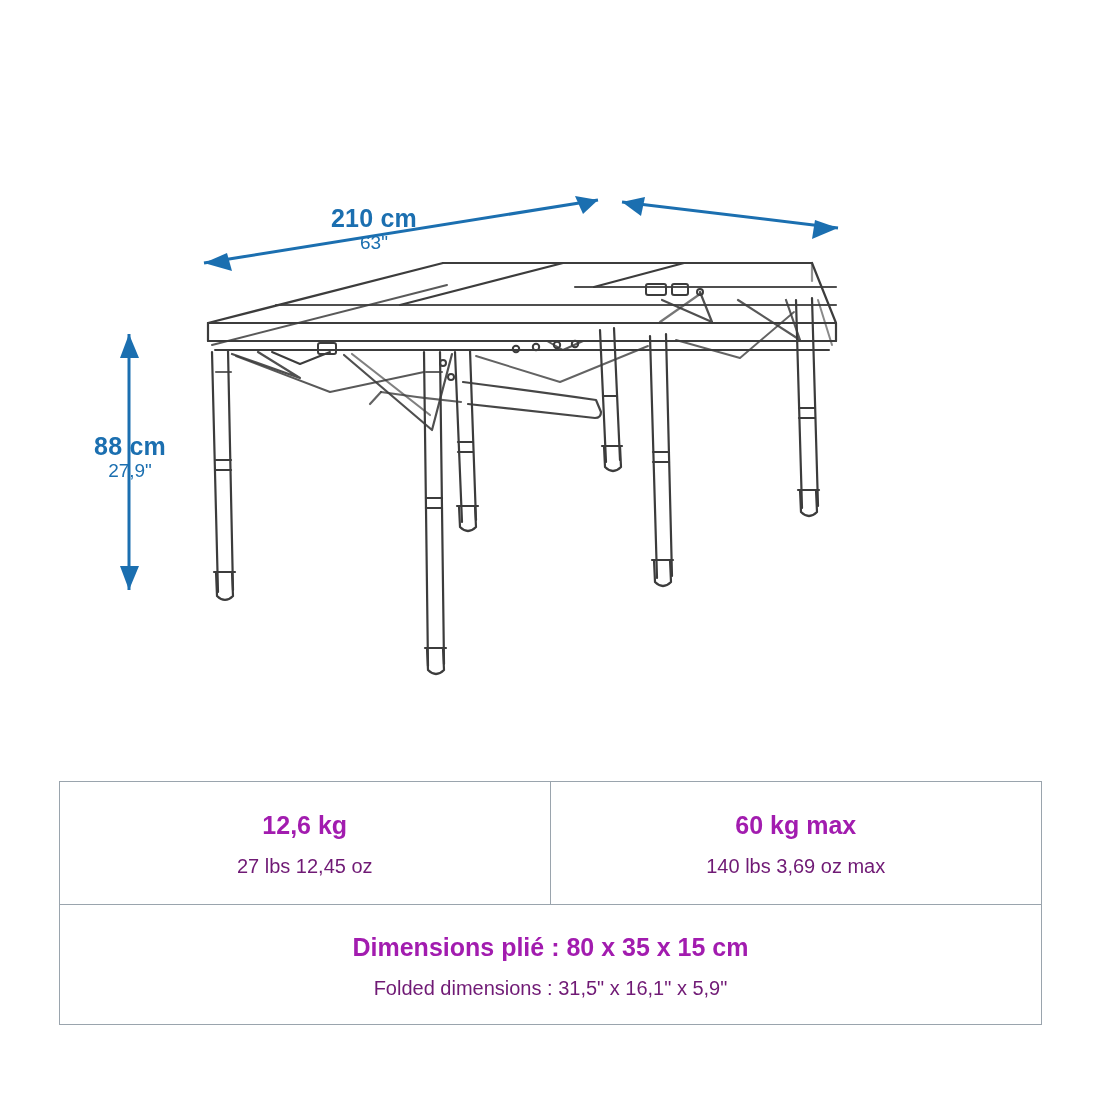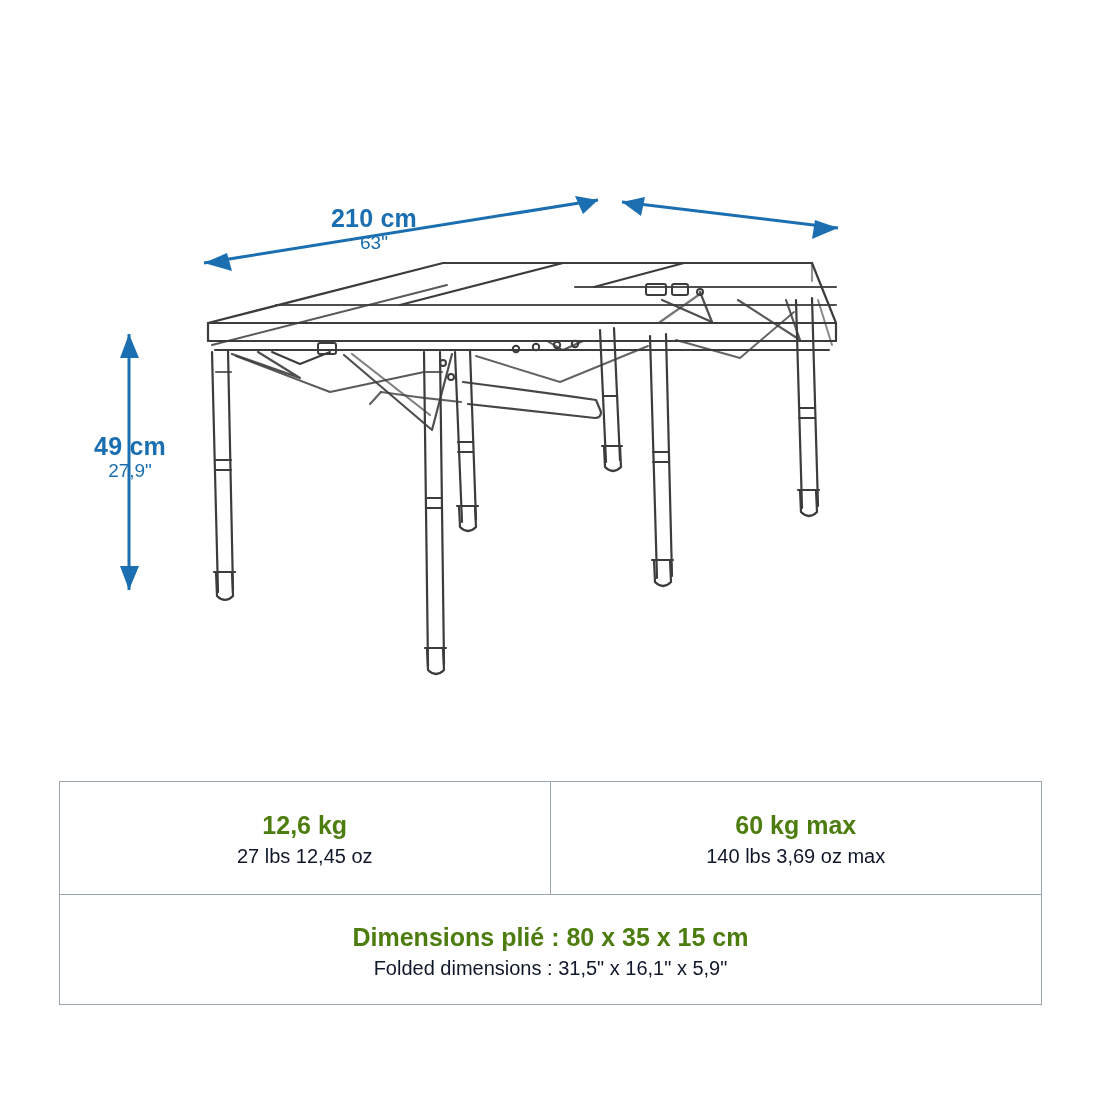--- a/index.html
+++ b/index.html
@@ -68,28 +68,28 @@
   .spec-cell.left {
     border-right: 1.5px solid #9aa4ad;
   }
   .spec-cell.full {
     flex: 1 1 100%;
     padding: 27px 10px 24px;
   }
   .spec-primary {
     font-size: 25px;
     font-weight: bold;
-    color: #4d7c0f;
+    color: #a21caf;
     line-height: 1.2;
   }
   .spec-secondary {
     font-size: 20px;
     font-weight: normal;
-    color: #0f172a;
-    margin-top: 4px;
+    color: #701a75;
+    margin-top: 14px;
     line-height: 1.2;
   }
 </style>
 </head>
 <body>
 
 <div id="stage">
 
   <svg id="diagram" viewBox="0 0 1100 1100">
     <g fill="none" stroke="#3c3c3c" stroke-width="2.2" stroke-linecap="round" stroke-linejoin="round">
@@ -234,21 +234,21 @@
     </g>
   </svg>
 
   <div class="dim-label" style="left:268px; top:204px; width:212px;">
     <div class="dim-main">210 cm</div>
     <div class="dim-sub">63"</div>
   </div>
 
 
   <div class="dim-label" style="left:55px; top:432px; width:150px;">
-    <div class="dim-main">49 cm</div>
+    <div class="dim-main">88 cm</div>
     <div class="dim-sub">27,9"</div>
   </div>
 
   <div id="spec-table">
     <div class="spec-row top">
       <div class="spec-cell left">
         <div class="spec-primary">12,6 kg</div>
         <div class="spec-secondary">27 lbs 12,45 oz</div>
       </div>
       <div class="spec-cell">

